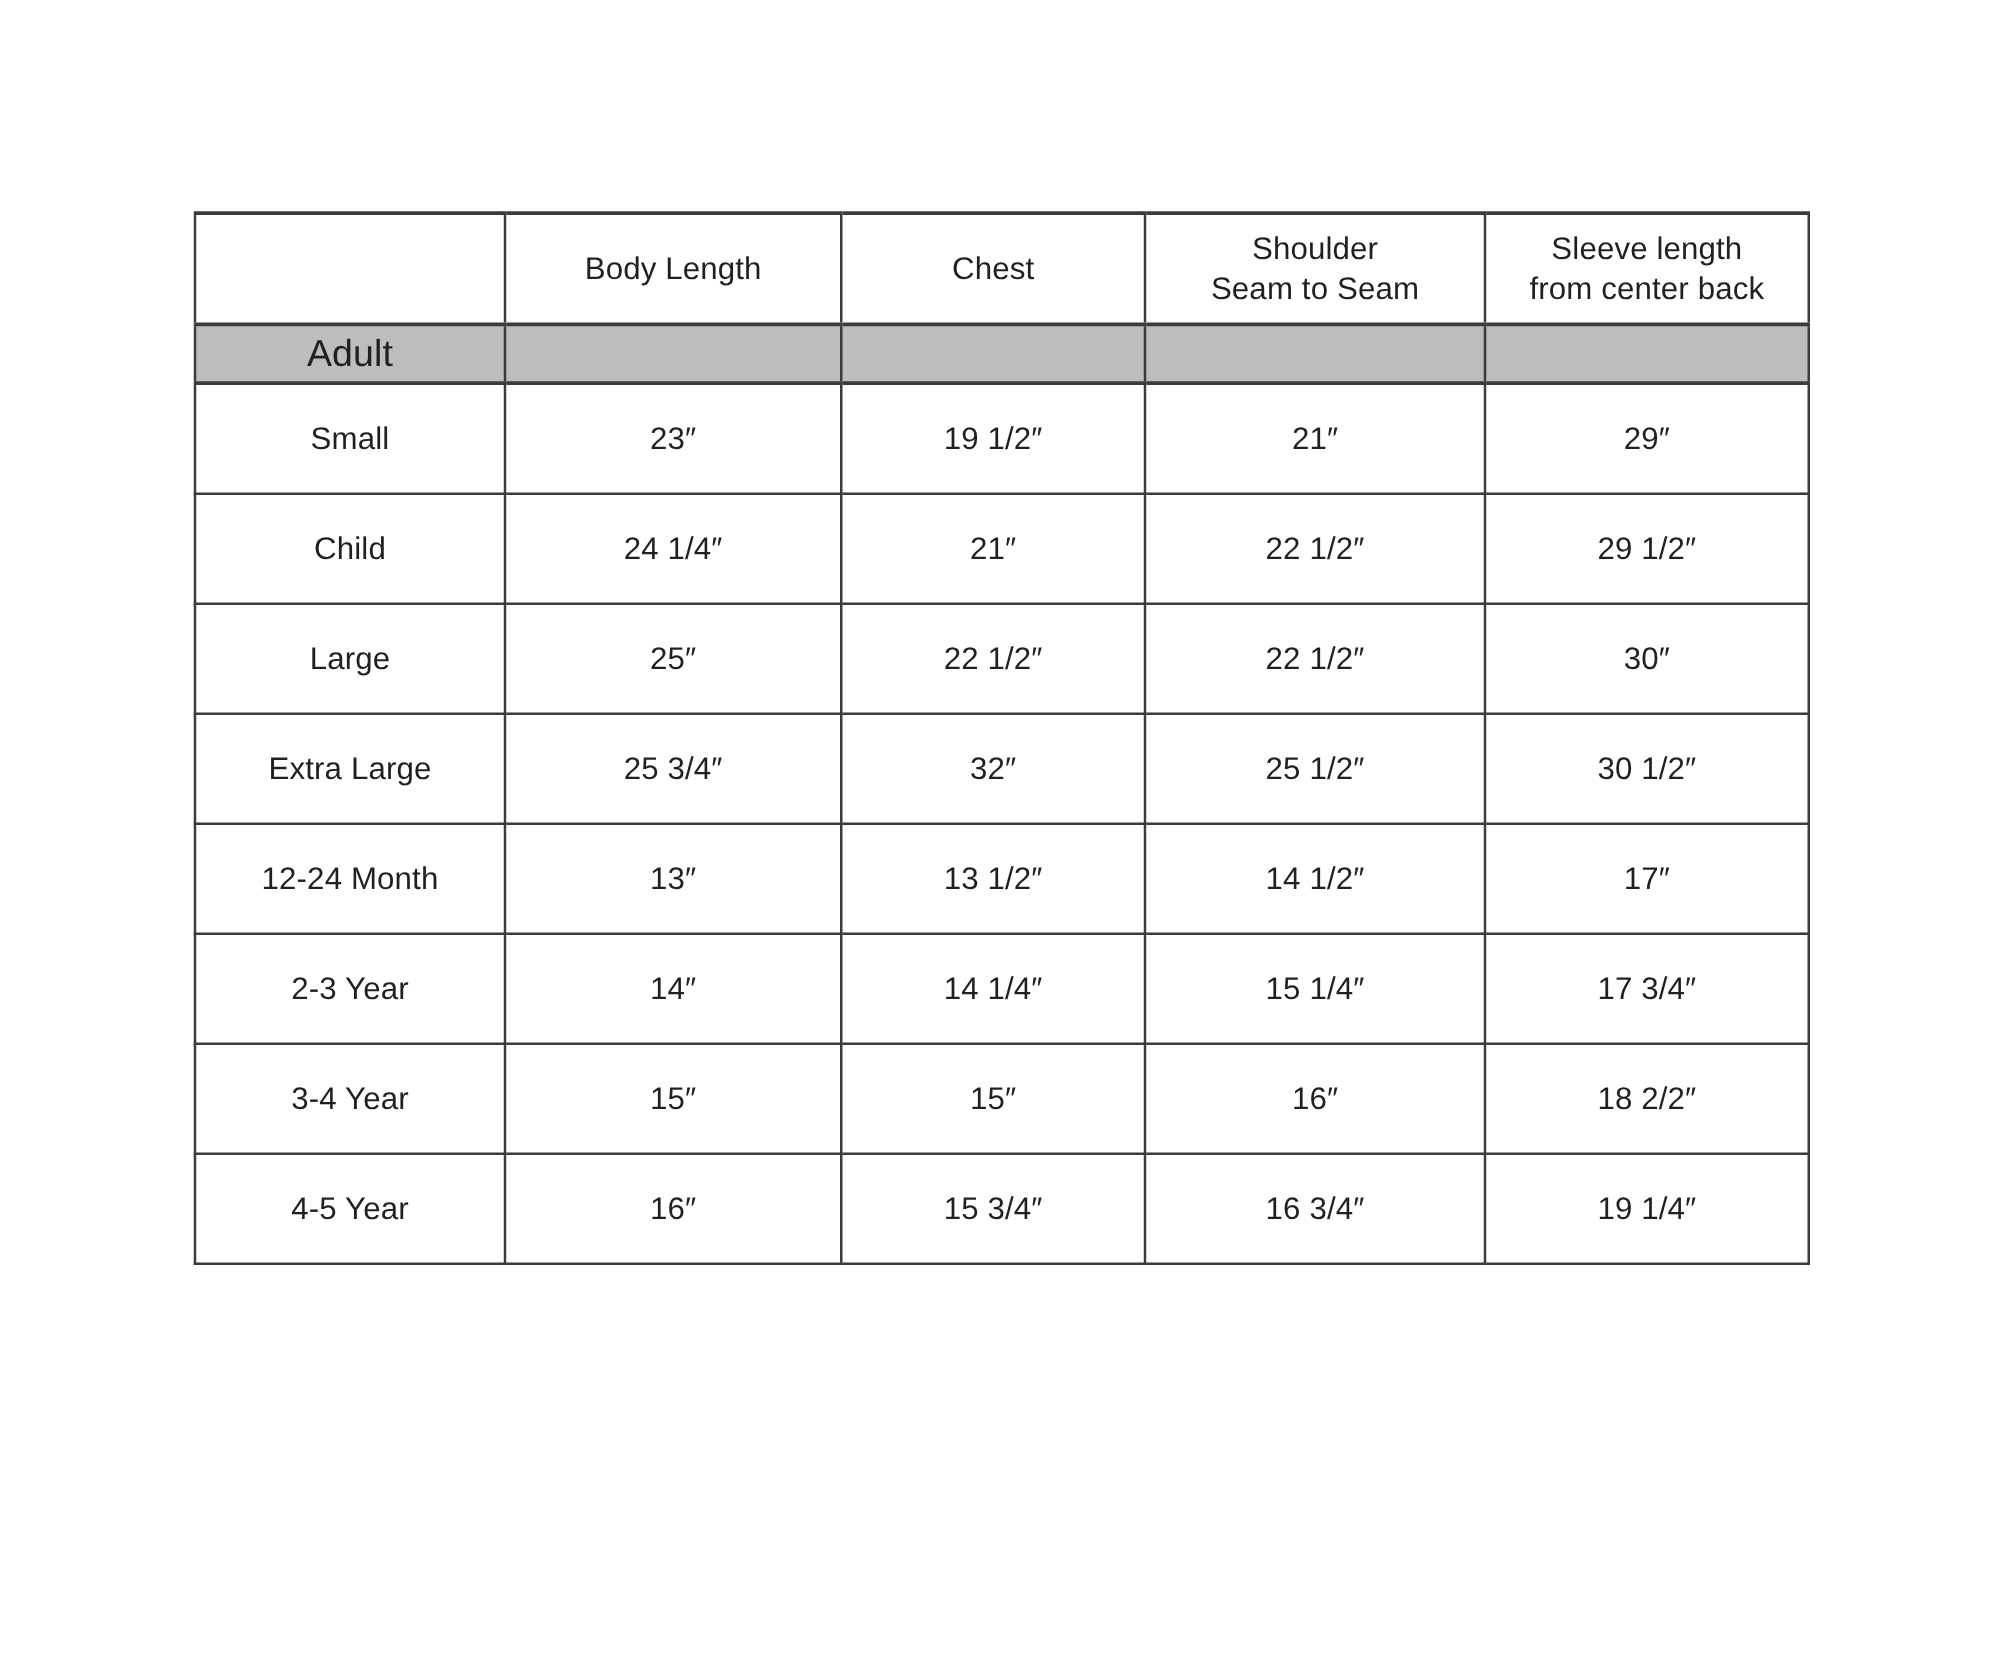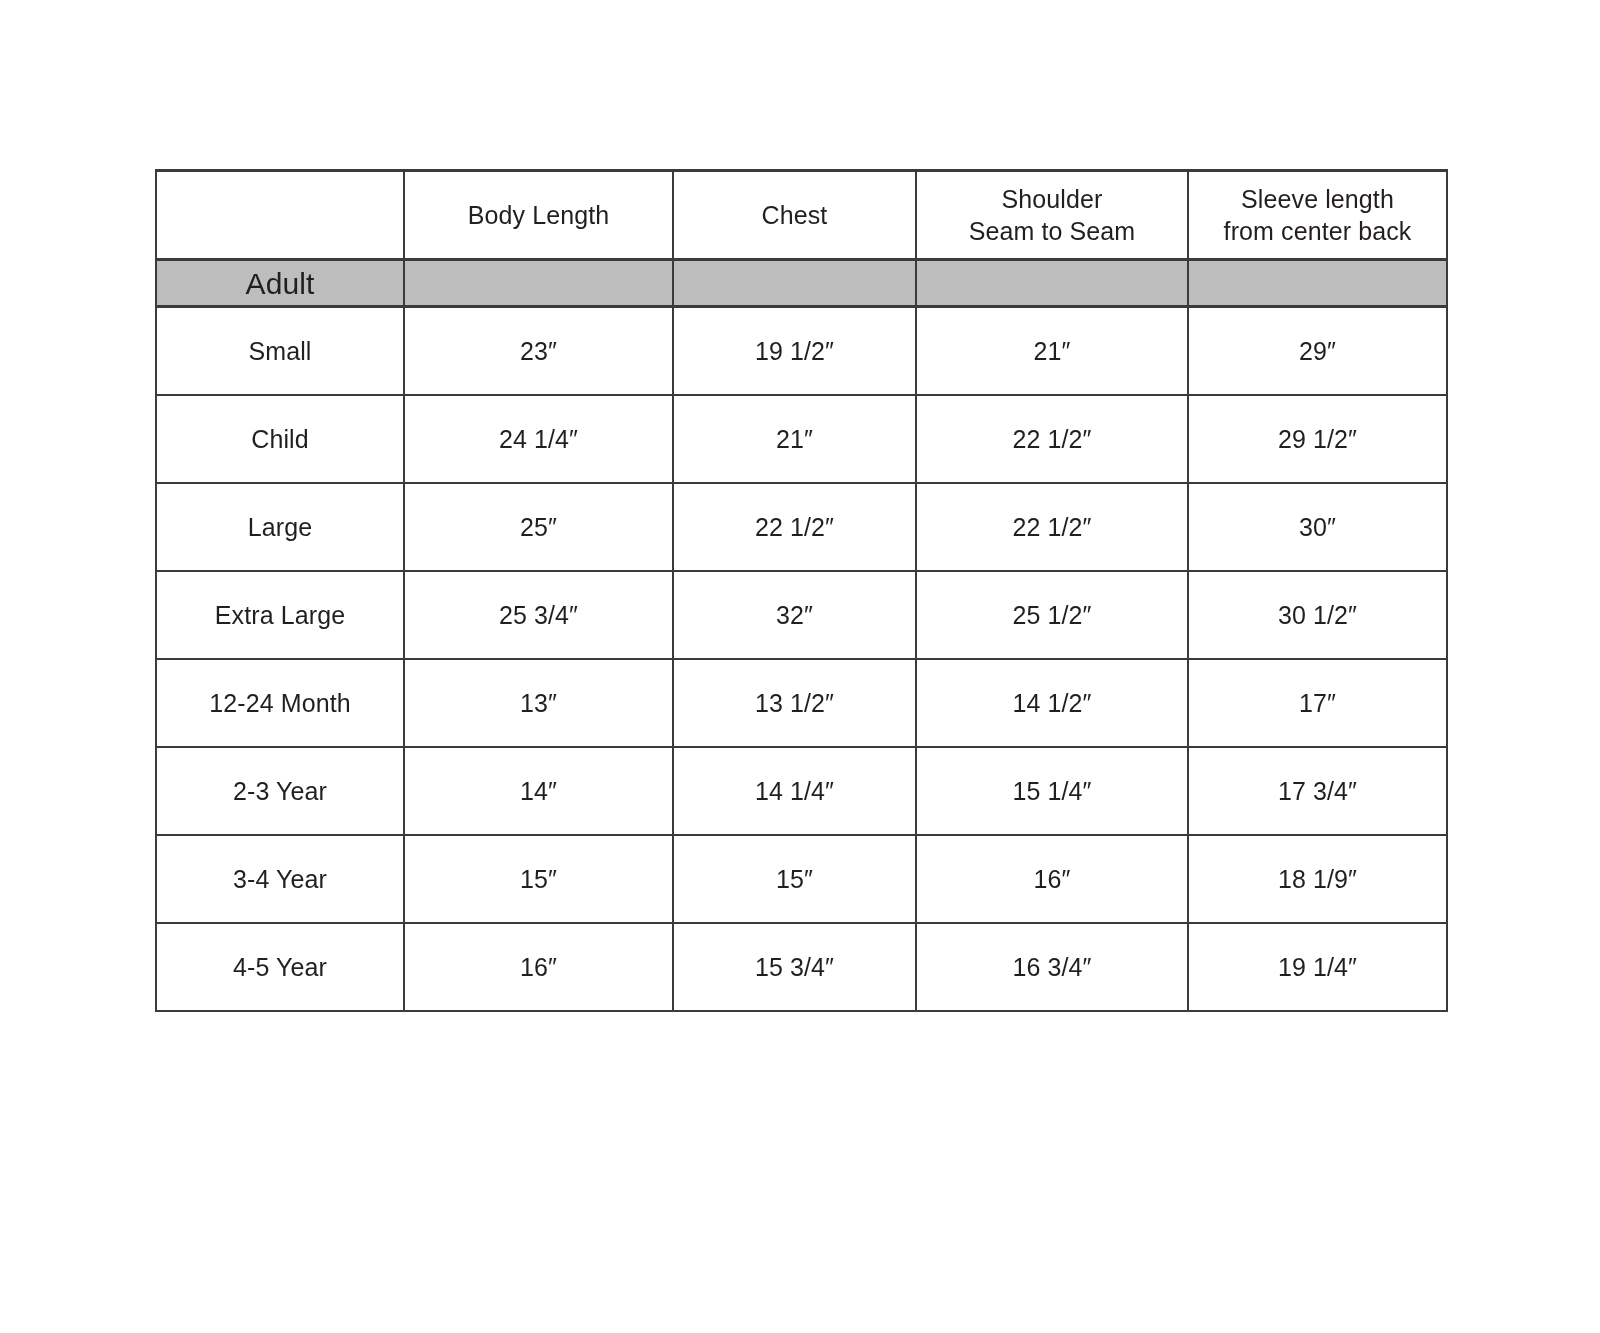--- a/index.html
+++ b/index.html
@@ -171,21 +171,21 @@
           <td>14 1/4″</td>
           <td>15 1/4″</td>
           <td>17 3/4″</td>
         </tr>
 
         <tr class="data-row">
           <td>3-4 Year</td>
           <td>15″</td>
           <td>15″</td>
           <td>16″</td>
-          <td>18 1/9″</td>
+          <td>18 2/2″</td>
         </tr>
 
         <tr class="data-row">
           <td>4-5 Year</td>
           <td>16″</td>
           <td>15 3/4″</td>
           <td>16 3/4″</td>
           <td>19 1/4″</td>
         </tr>
 

